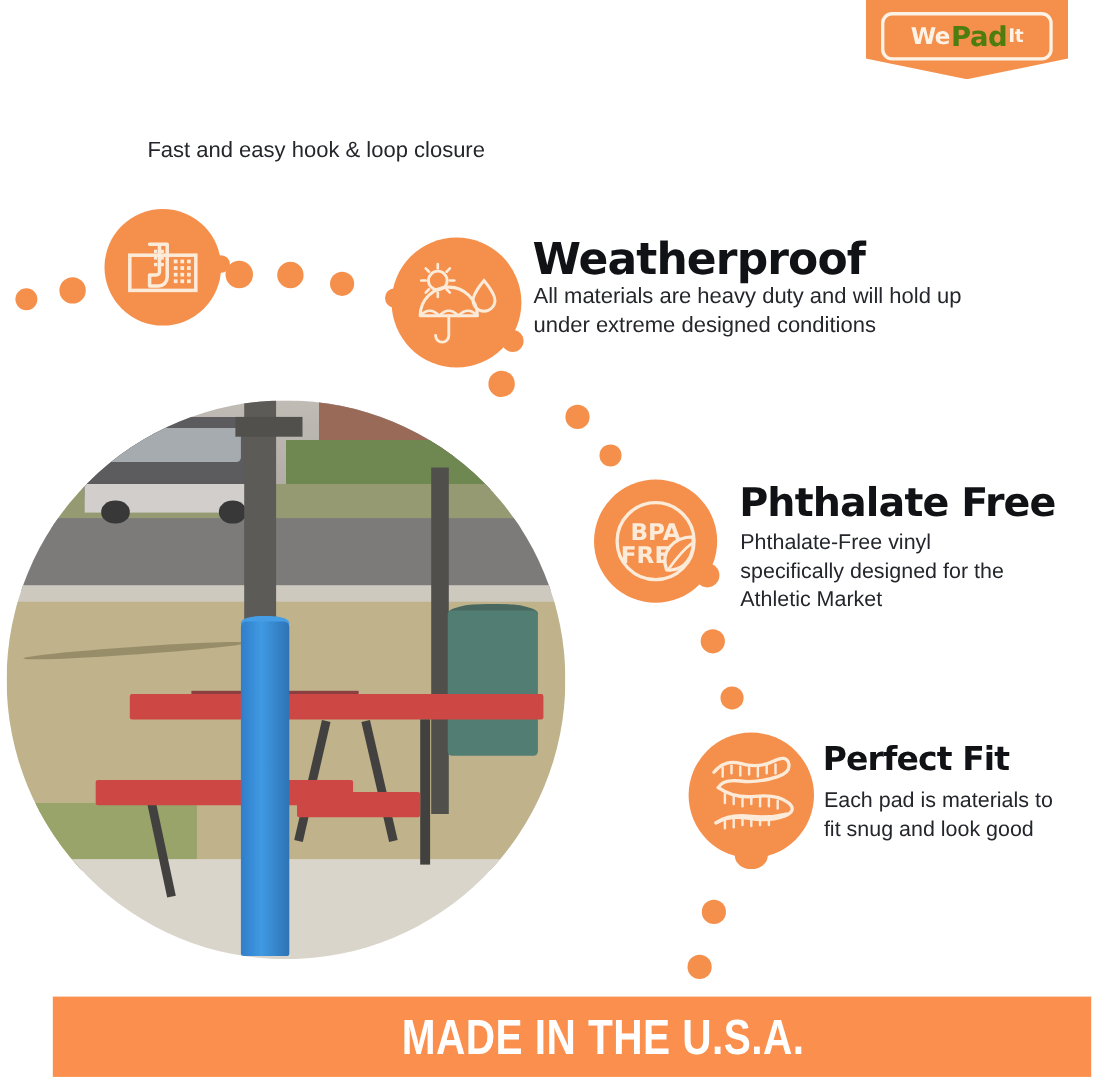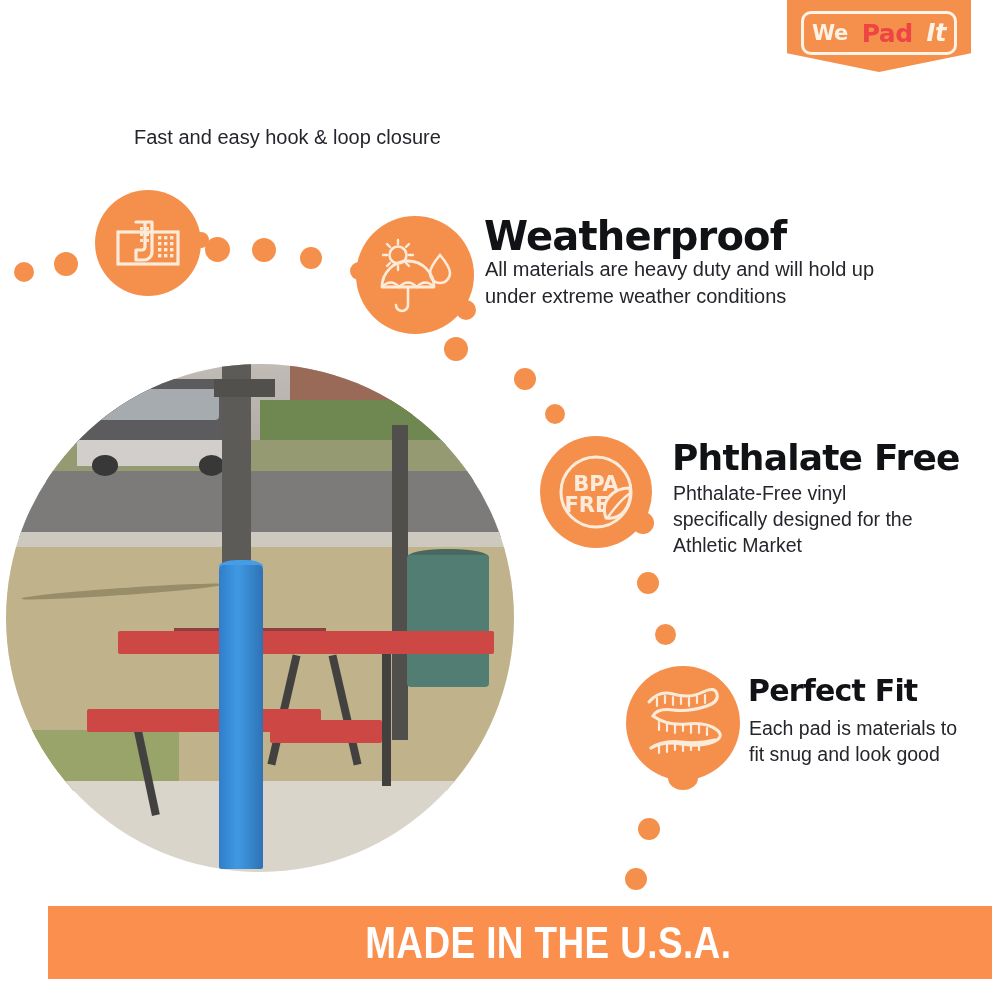--- a/index.html
+++ b/index.html
@@ -46,27 +46,27 @@
     justify-content: center;
     letter-spacing: -0.5px;
   }
   .logo-we, .logo-it {
     color: #FDF2E6;
     font-size: 21px;
     font-weight: bold;
     font-family: "DejaVu Sans", sans-serif;
   }
   .logo-pad {
-    color: #ef4444;
+    color: #4d7c0f;
     font-size: 25px;
     font-weight: bold;
     font-family: "DejaVu Sans", sans-serif;
-    margin: 0 14px;
-  }
-  .logo-it { font-size: 24px; font-style: italic; }
+    margin: 0 1px;
+  }
+  .logo-it { font-size: 17px; }
 
   
   .feature-title {
     position: absolute;
     font-family: "DejaVu Sans", sans-serif;
     font-weight: bold;
     color: #111215;
     letter-spacing: -0.8px;
     white-space: nowrap;
   }
@@ -227,21 +227,21 @@
           <rect x="50" y="34" width="3.4" height="3.4"></rect>
           <rect x="56" y="34" width="3.4" height="3.4"></rect>
         <rect x="44" y="40" width="3.4" height="3.4"></rect>
           <rect x="50" y="40" width="3.4" height="3.4"></rect>
           <rect x="56" y="40" width="3.4" height="3.4"></rect>
       </g>
     </svg>
   </div>
 
   <div class="feature-title" id="t-weather">Weatherproof</div>
-  <div class="feature-desc" id="d-weather">All materials are heavy duty and will hold up under extreme weather conditions</div>
+  <div class="feature-desc" id="d-weather">All materials are heavy duty and will hold up under extreme designed conditions</div>
 
   <div class="icon-circle" id="ic-weather">
     <div class="lobe" style="left:-6px; top:46px; width:18px; height:18px;"></div>
     <div class="lobe" style="left:100px; top:84px; width:20px; height:20px;"></div>
     <svg width="82" height="80" viewBox="0 0 82 80" fill="none">
 
       <circle cx="24" cy="20" r="8.5" stroke="#FDEBDA" stroke-width="2.6" fill="none"></circle>
       <g stroke="#FDEBDA" stroke-width="2.4" stroke-linecap="round">
         <line x1="24" y1="5" x2="24" y2="9"></line>
         <line x1="24" y1="31" x2="24" y2="35"></line>

